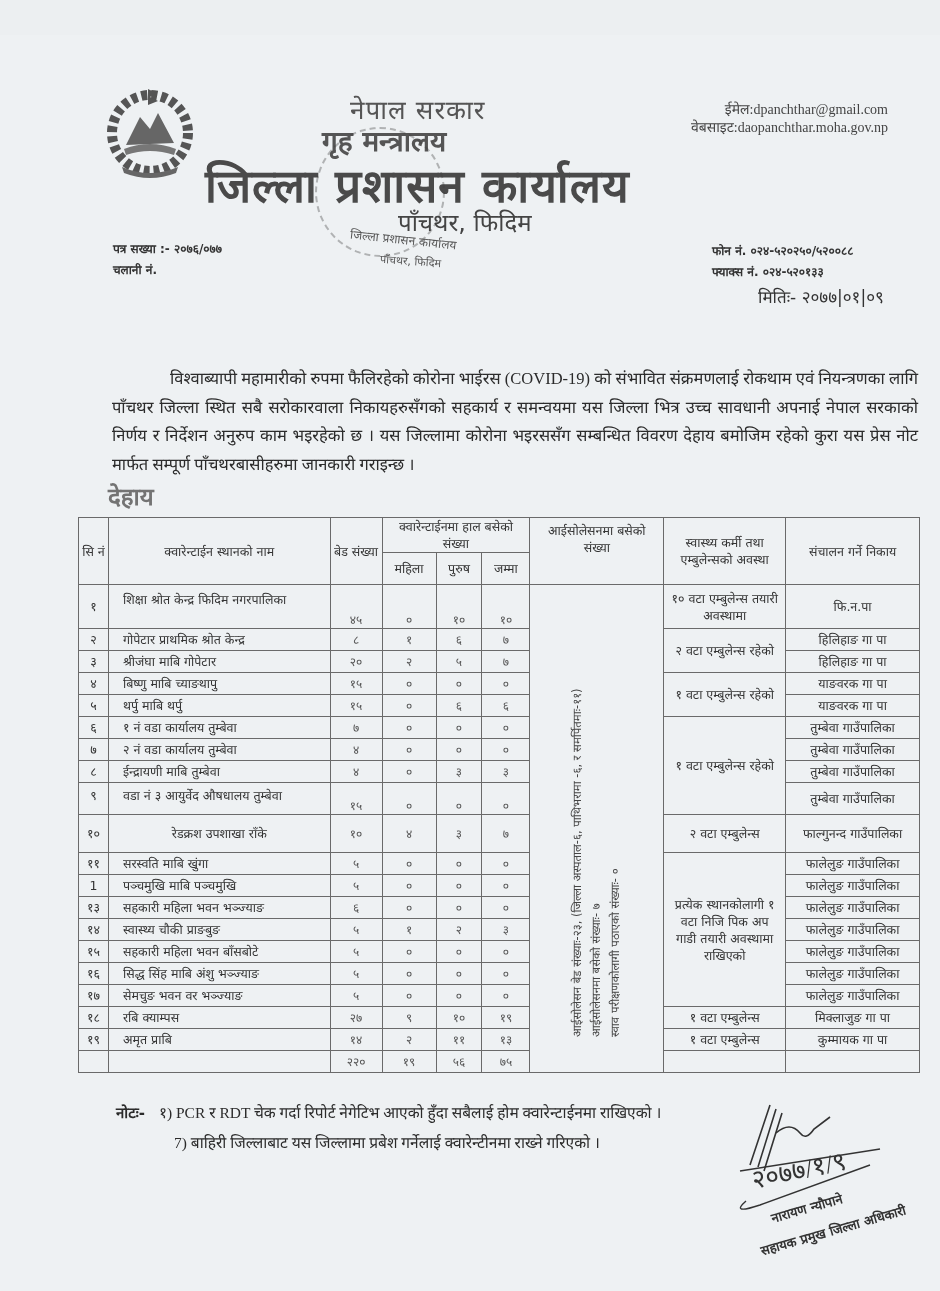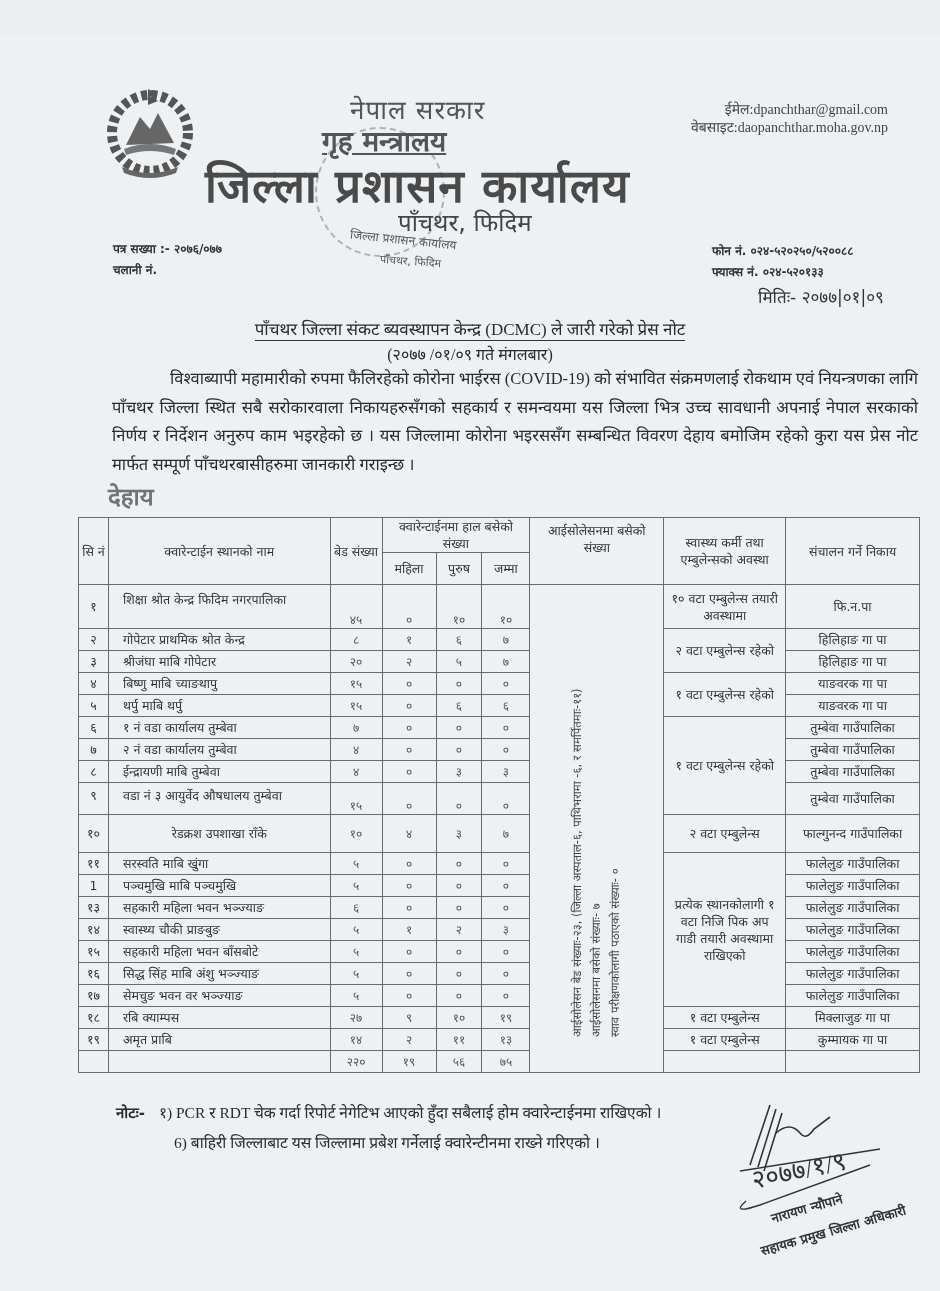--- a/index.html
+++ b/index.html
@@ -3,21 +3,21 @@
 <meta charset="utf-8">
 <style>
   * { box-sizing: border-box; margin: 0; padding: 0; }
   html, body { width: 940px; height: 1291px; background: #eceff1; overflow: hidden; }
   body { position: relative; font-family: "DejaVu Sans", "Liberation Sans", sans-serif; color: #2b2b2b; }
   .page { position: absolute; left: 0; top: 0; width: 940px; height: 1291px; background: #eef1f3; margin-top: 35px; }
 
   
   .emblem { position: absolute; left: 104px; top: 48px; width: 92px; height: 100px; }
   .hdr-gov { position: absolute; left: 350px; top: 56px; font-size: 26px; color: #555; letter-spacing: 1px; }
-  .hdr-ministry { position: absolute; left: 322px; top: 86px; font-size: 28px; color: #555; font-weight: bold; text-decoration: underline; }
+  .hdr-ministry { position: absolute; left: 322px; top: 86px; font-size: 28px; color: #555; font-weight: bold; }
   .hdr-office { position: absolute; left: 205px; top: 118px; font-size: 46px; color: #4a4a4a; font-weight: bold; letter-spacing: 1px; }
   .hdr-place { position: absolute; left: 398px; top: 170px; font-size: 24px; color: #444; }
   .stamp { position: absolute; left: 315px; top: 92px; width: 130px; height: 130px; border-radius: 50%; border: 2px dashed rgba(60,60,60,0.35); }
   .stamp-text { position: absolute; left: 350px; top: 196px; font-size: 12px; color: #555; transform: rotate(6deg); }
   .stamp-text2 { position: absolute; left: 380px; top: 218px; font-size: 11px; color: #555; transform: rotate(4deg); }
 
   .contact { position: absolute; right: 52px; text-align: right; font-family: "Liberation Serif", serif; font-size: 14px; color: #444; }
   .contact.email { top: 64px; }
   .contact.web { top: 82px; }
 
@@ -73,22 +73,20 @@
 
   <div class="contact email">ईमेल:dpanchthar@gmail.com</div>
   <div class="contact web">वेबसाइट:daopanchthar.moha.gov.np</div>
 
   <div class="ref-left l1">पत्र सख्या :- २०७६/०७७</div>
   <div class="ref-left l2">चलानी नं.</div>
   <div class="ref-right r1">फोन नं. ०२४-५२०२५०/५२००८८</div>
   <div class="ref-right r2">फ्याक्स नं. ०२४-५२०१३३</div>
   <div class="date">मितिः- २०७७|०१|०९</div>
 
-  <div class="title"><span>पाँचथर जिल्ला संकट ब्यवस्थापन केन्द्र (DCMC) ले जारी गरेको प्रेस नोट</span></div>
-  <div class="subtitle">(२०७७ /०१/०९ गते मंगलबार)</div>
   <p class="body-para">विश्वाब्यापी महामारीको रुपमा फैलिरहेको कोरोना भाईरस (COVID-19) को संभावित संक्रमणलाई रोकथाम एवं नियन्त्रणका लागि पाँचथर जिल्ला स्थित सबै सरोकारवाला निकायहरुसँगको सहकार्य र समन्वयमा यस जिल्ला भित्र उच्च सावधानी अपनाई नेपाल सरकाको निर्णय र निर्देशन अनुरुप काम भइरहेको छ । यस जिल्लामा कोरोना भइरससँग सम्बन्धित विवरण देहाय बमोजिम रहेको कुरा यस प्रेस नोट मार्फत सम्पूर्ण पाँचथरबासीहरुमा जानकारी गराइन्छ ।</p>
   <div class="dehaay">देहाय</div>
 
   <table class="main">
     <colgroup>
       <col style="width:30px">
         <col style="width:222px">
         <col style="width:52px">
       <col style="width:54px">
         <col style="width:46px">
@@ -310,21 +308,21 @@
         <td></td>
         <td></td>
       </tr>
     </tbody>
   </table>
 
   <div class="notes">
     <span class="lbl">नोटः-</span>
     <span>१) PCR र RDT चेक गर्दा रिपोर्ट नेगेटिभ आएको हुँदा सबैलाई होम क्वारेन्टाईनमा राखिएको ।</span>
   </div>
-  <div class="note2">6) बाहिरी जिल्लाबाट यस जिल्लामा प्रबेश गर्नेलाई क्वारेन्टीनमा राख्ने गरिएको ।</div>
+  <div class="note2">7) बाहिरी जिल्लाबाट यस जिल्लामा प्रबेश गर्नेलाई क्वारेन्टीनमा राख्ने गरिएको ।</div>
 
   <svg class="sig" viewBox="0 0 170 170">
     <path d="M20 70 L40 10 M28 72 L46 14 M34 76 L52 18" stroke="#333" stroke-width="1.6" fill="none"></path>
     <path d="M46 38 Q60 26 70 38 Q76 46 84 34 L100 22" stroke="#333" stroke-width="1.6" fill="none"></path>
     <path d="M10 76 L150 54" stroke="#333" stroke-width="1.6" fill="none"></path>
     <path d="M16 106 Q0 120 30 110 L140 70" stroke="#333" stroke-width="1.4" fill="none"></path>
     <text x="24" y="94" font-family="Liberation Serif, serif" font-size="26" fill="#333" transform="rotate(-12 24 94)">२०७७/१/९</text>
   </svg>
   <div class="sig-name">नारायण न्यौपाने</div>
   <div class="sig-title">सहायक प्रमुख जिल्ला अधिकारी</div>

